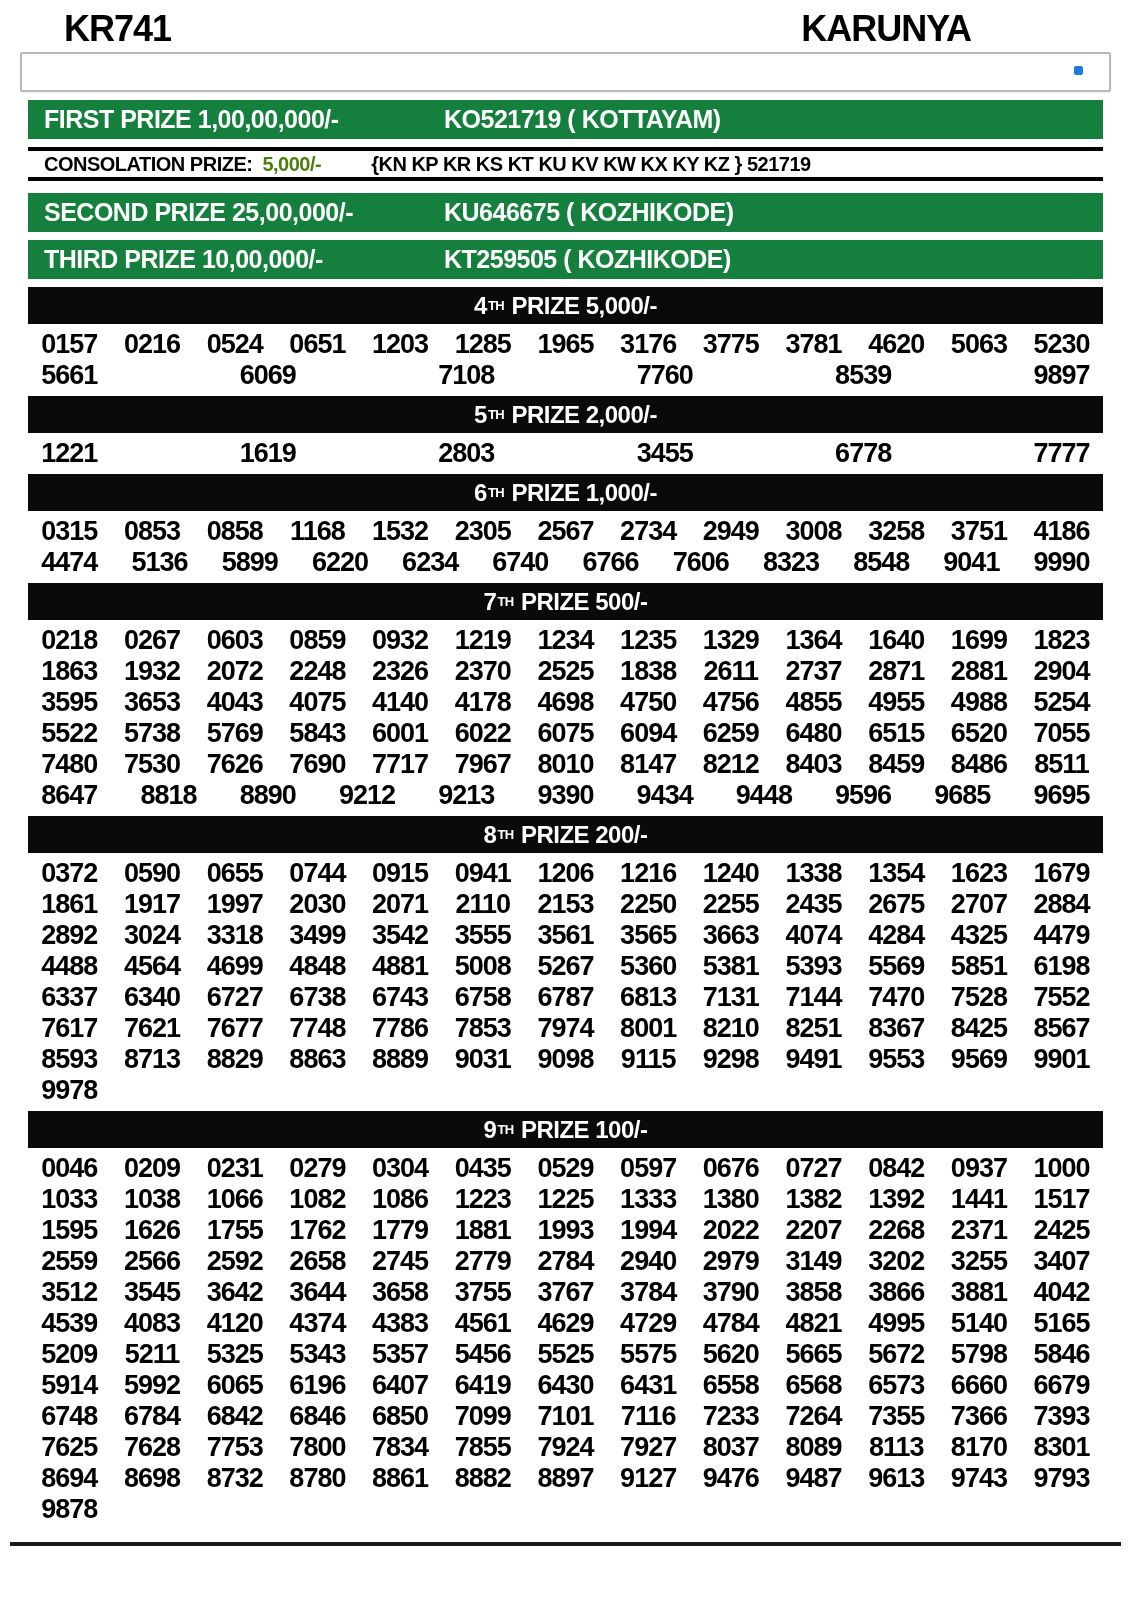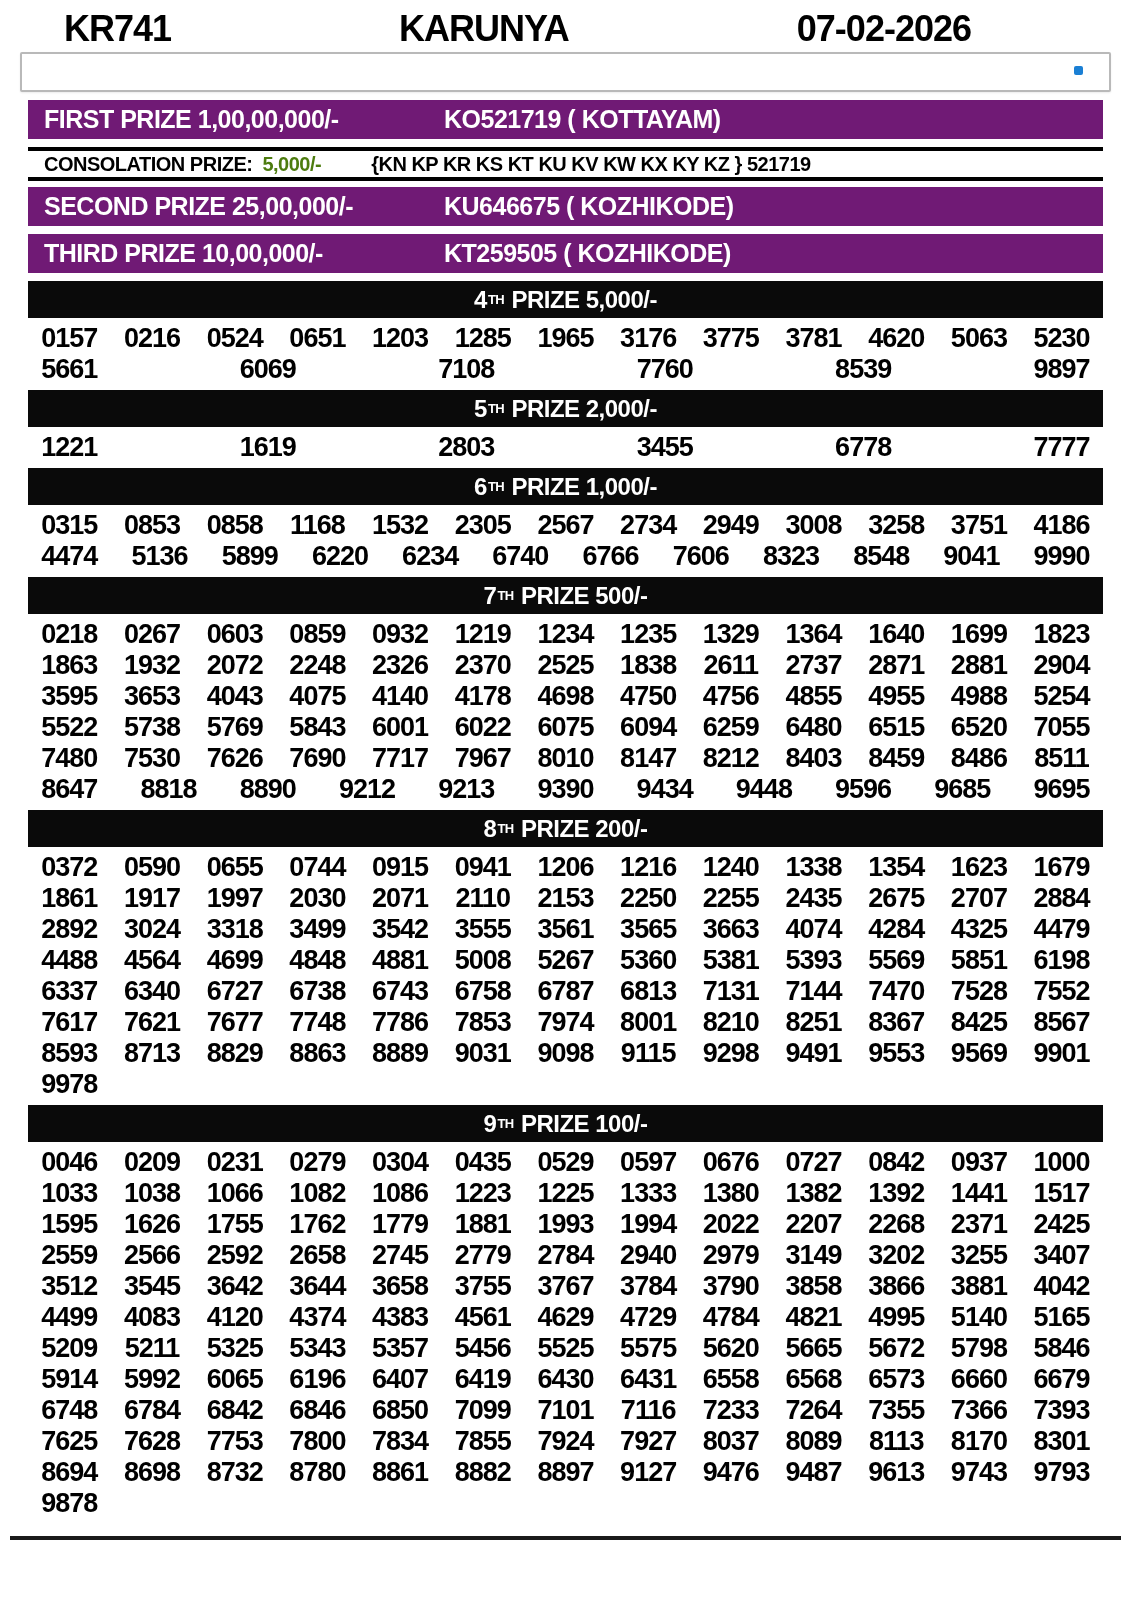--- a/index.html
+++ b/index.html
@@ -15,27 +15,27 @@
   .input-bar{
     margin:2px 20px 8px 20px;height:36px;background:#fff;
     border:2px solid #b9b9b9;border-radius:2px;position:relative;
     box-shadow:0 1px 2px rgba(0,0,0,0.08);
   }
   .input-marker{
     position:absolute;right:26px;top:12px;width:9px;height:9px;
     border-radius:2px;
   }
   .bar{
-    margin:0 28px 8px 28px;background:#701a75;color:#fff;height:39px;
+    margin:0 28px 8px 28px;background:#15803d;color:#fff;height:39px;
     display:flex;align-items:center;font-size:25px;font-weight:700;
     letter-spacing:-0.5px;white-space:nowrap;
   }
   .bar .label{padding-left:16px;width:400px;flex:0 0 400px;}
   .consolation{
-    margin:0 28px 6px 28px;border-top:4px solid #000;border-bottom:4px solid #000;
+    margin:0 28px 12px 28px;border-top:4px solid #000;border-bottom:4px solid #000;
     height:26px;display:flex;align-items:center;font-size:20px;font-weight:700;
     letter-spacing:-0.5px;white-space:nowrap;
   }
   .consolation .c-label{padding-left:16px;}
   .consolation .c-amount{margin:0 10px;}
   .consolation .c-series{margin-left:40px;}
   .sec-header{
     margin:2px 28px 3px 28px;background:#0a0a0a;color:#fff;height:37px;
     display:flex;justify-content:center;align-items:center;
     font-size:24px;font-weight:700;letter-spacing:-0.5px;
@@ -54,21 +54,20 @@
   }
 </style>
 </head>
 <body>
 
 <div class="page">
 
   <div class="title-row">
     <span>KR741</span>
     <span>KARUNYA</span>
-    <span>07-02-2026</span>
   </div>
 
   <div class="input-bar">
     <span class="input-marker" style="background: rgb(26, 127, 212);"></span>
   </div>
 
   <div class="bar">
     <span class="label">FIRST PRIZE 1,00,00,000/-</span>
     <span class="winner">KO521719 ( KOTTAYAM)</span>
   </div>
@@ -407,21 +406,21 @@
         <span class="num">3644</span>
         <span class="num">3658</span>
         <span class="num">3755</span>
         <span class="num">3767</span>
         <span class="num">3784</span>
         <span class="num">3790</span>
         <span class="num">3858</span>
         <span class="num">3866</span>
         <span class="num">3881</span>
         <span class="num">4042</span>
-        <span class="num">4499</span>
+        <span class="num">4539</span>
         <span class="num">4083</span>
         <span class="num">4120</span>
         <span class="num">4374</span>
         <span class="num">4383</span>
         <span class="num">4561</span>
         <span class="num">4629</span>
         <span class="num">4729</span>
         <span class="num">4784</span>
         <span class="num">4821</span>
         <span class="num">4995</span>

